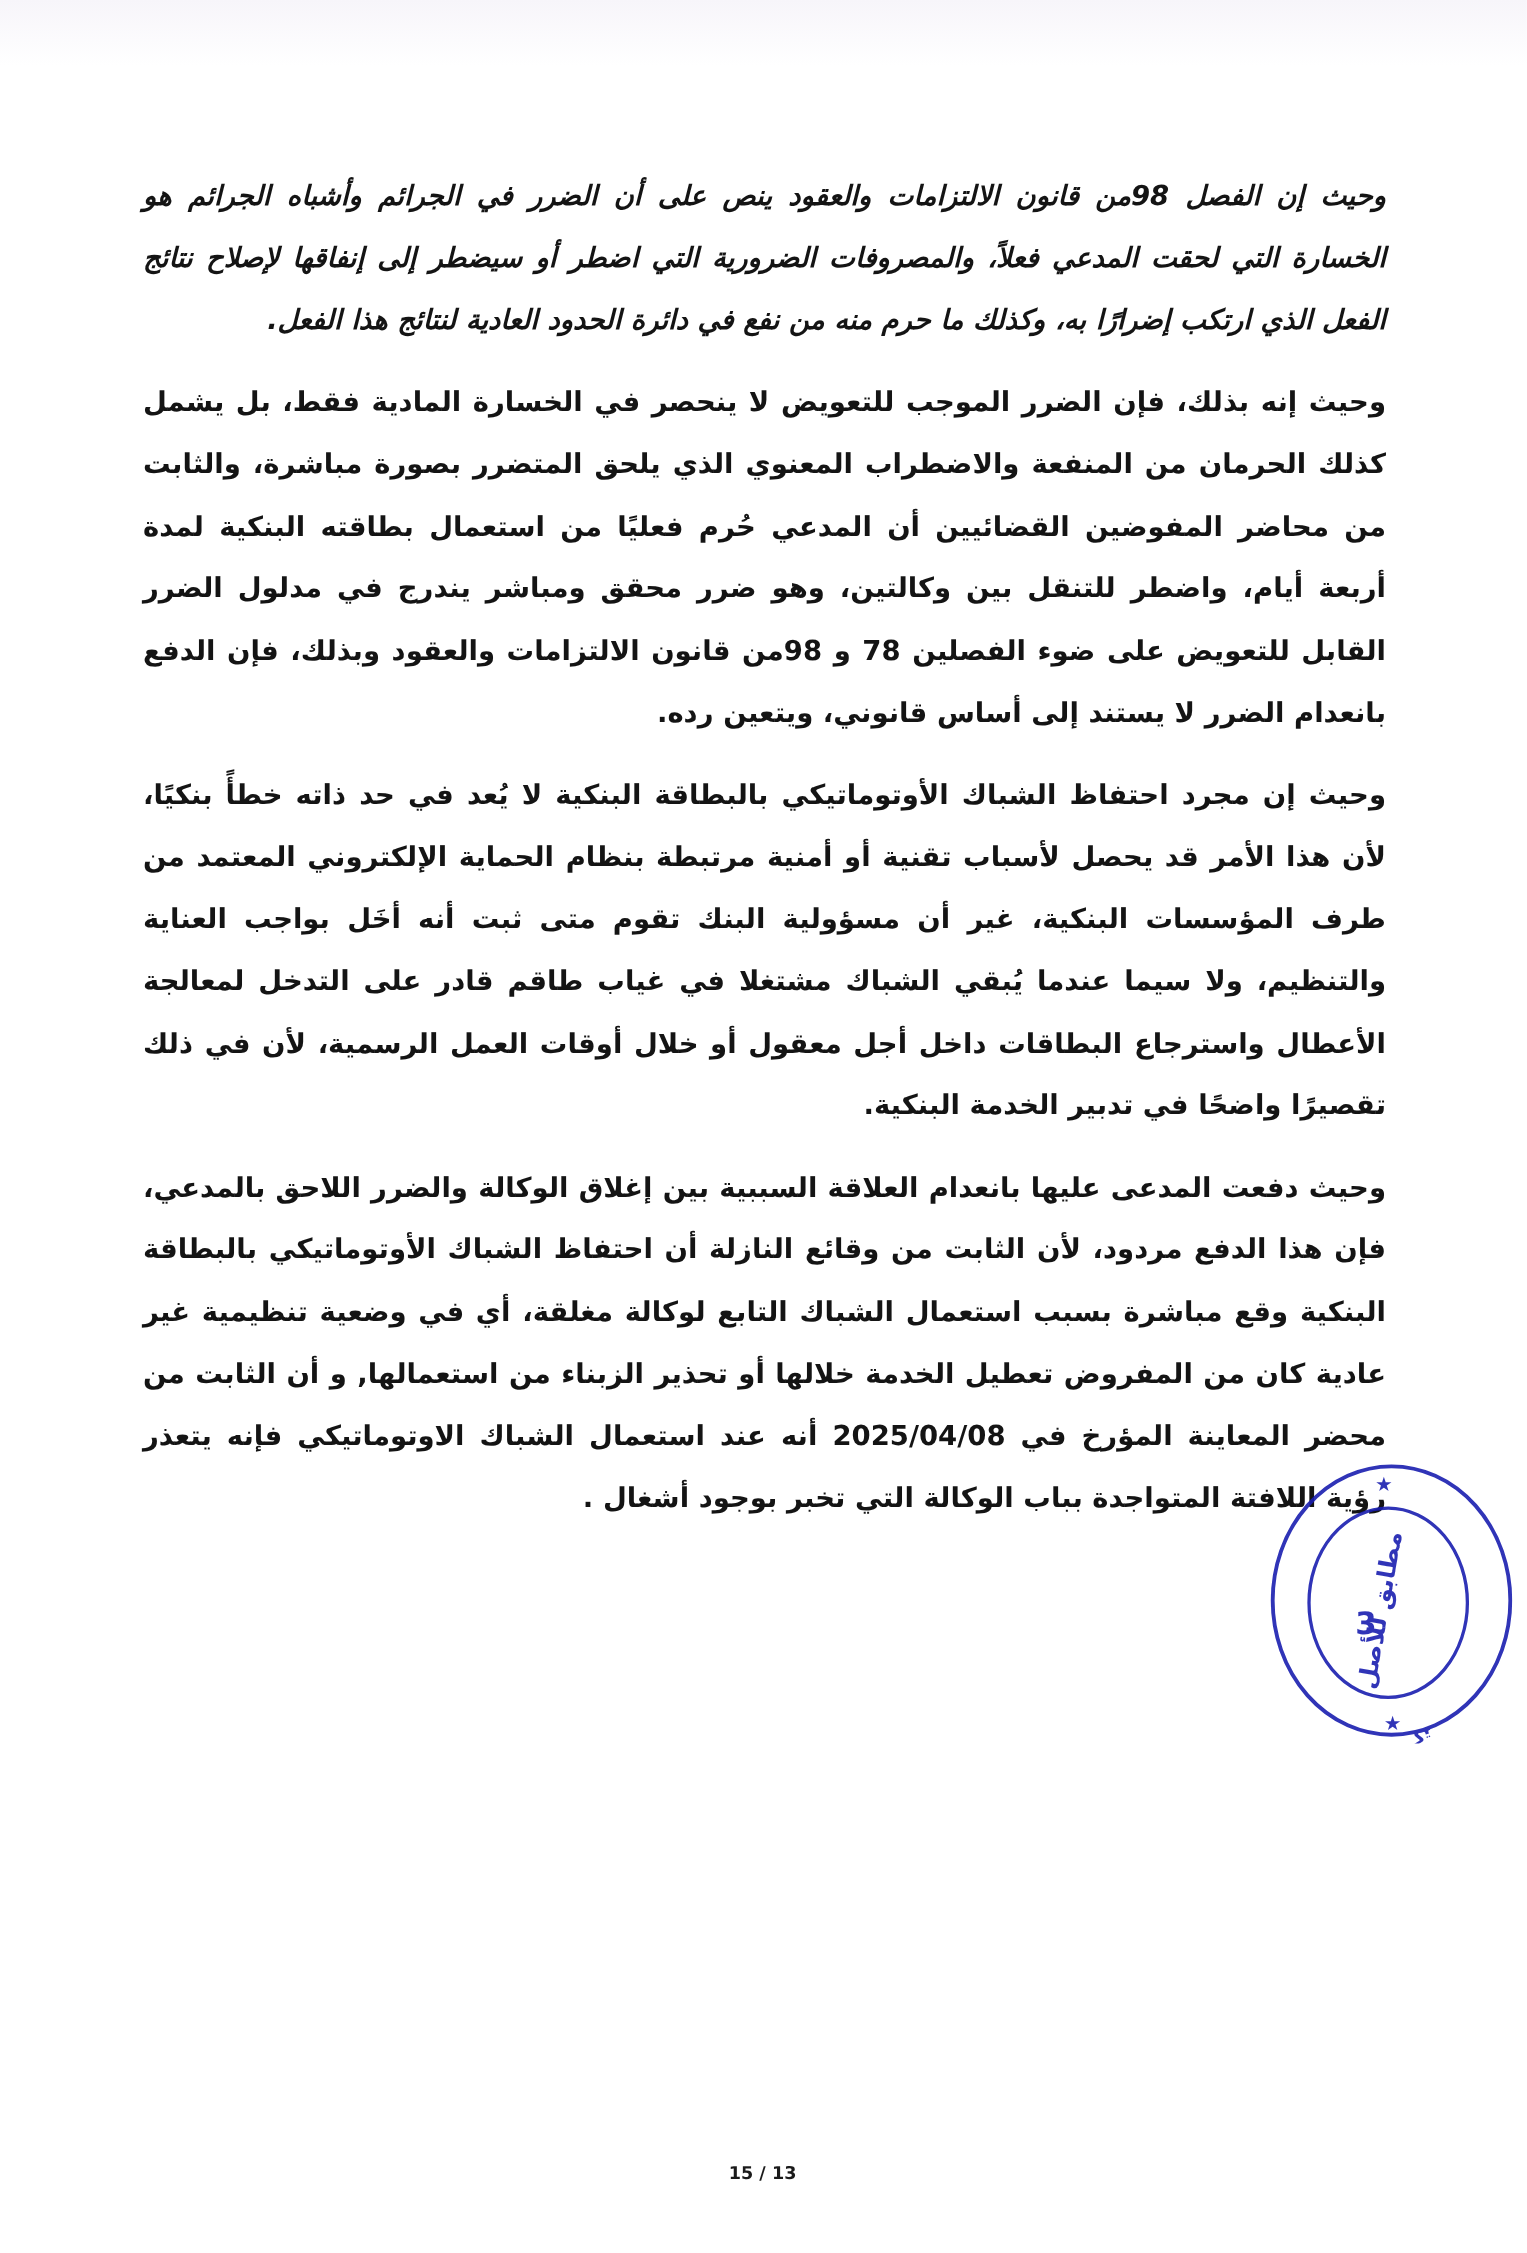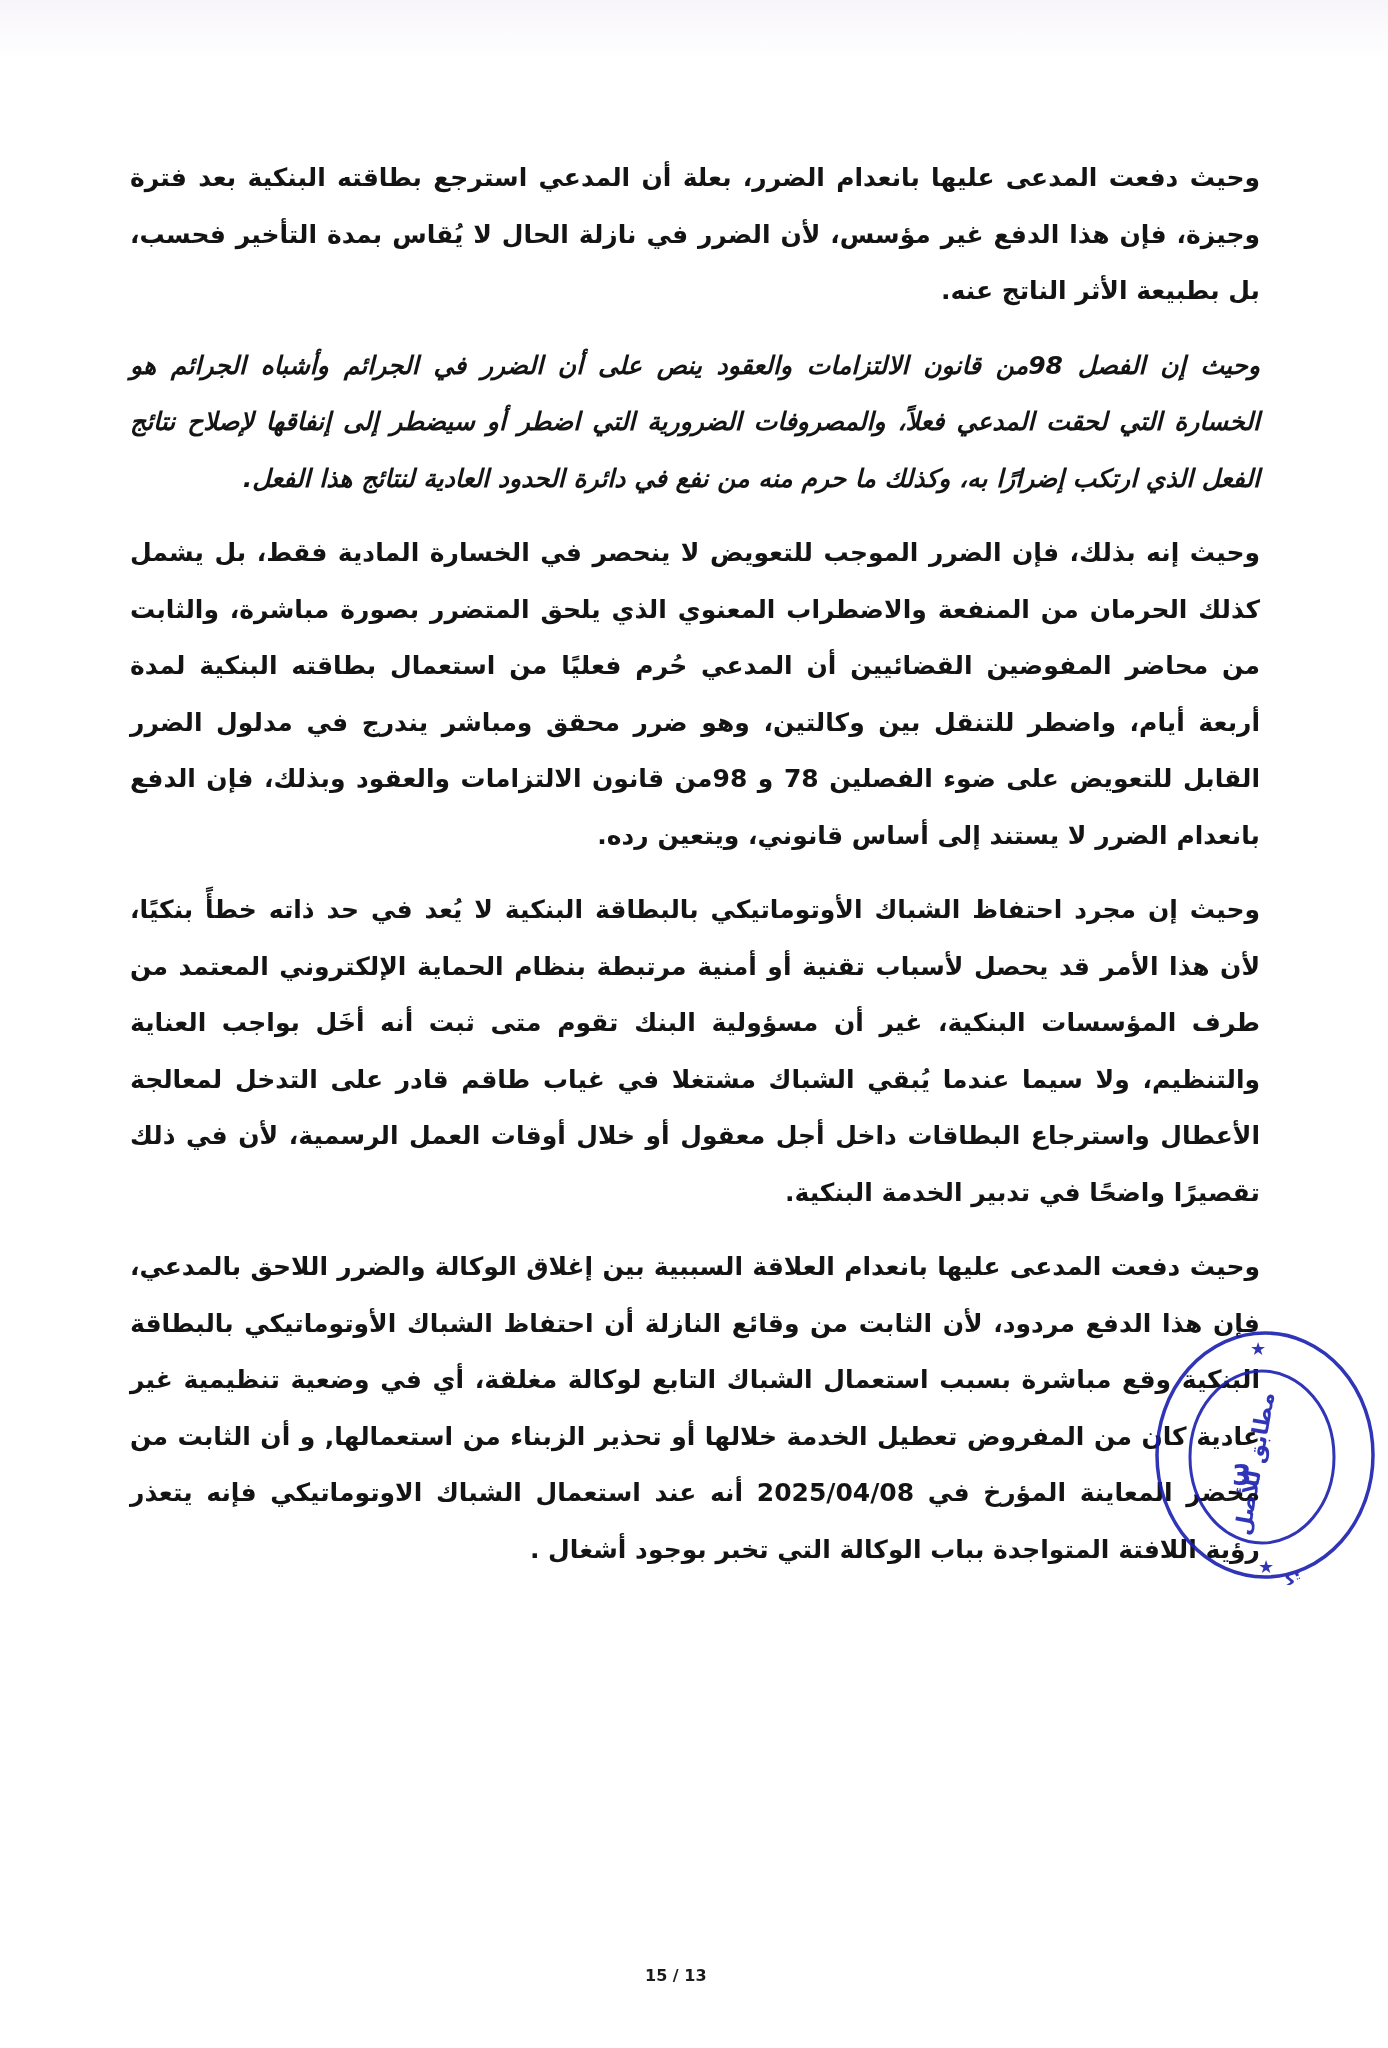--- a/index.html
+++ b/index.html
@@ -29,45 +29,44 @@
       line-height: 56.5px;
     }
     .para {
       margin: 0 0 18px 0;
     }
     .para.italic {
       font-style: italic;
     }
     .page-number {
       position: absolute;
-      left: 645px;
+      left: 624px;
       top: 1966px;
       width: 100px;
-      text-align: left;
+      text-align: right;
       font-family: "DejaVu Sans", sans-serif;
       font-weight: bold;
       font-size: 16px;
       color: #1a1a1a;
       direction: ltr;
     }
     .stamp {
       position: absolute;
       left: 1150px;
       top: 1325px;
       width: 225px;
       height: 260px;
       pointer-events: none;
       opacity: 0.9;
     }
   </style>
 </head>
 <body>
 
 <div class="page">
-  <p class="para">وحيث دفعت المدعى عليها بانعدام الضرر، بعلة أن المدعي استرجع بطاقته البنكية بعد فترة وجيزة، فإن هذا الدفع غير مؤسس، لأن الضرر في نازلة الحال لا يُقاس بمدة التأخير فحسب، بل بطبيعة الأثر الناتج عنه.</p>
   <p class="para italic">وحيث إن الفصل 98من قانون الالتزامات والعقود ينص على أن الضرر في الجرائم وأشباه الجرائم هو الخسارة التي لحقت المدعي فعلاً، والمصروفات الضرورية التي اضطر أو سيضطر إلى إنفاقها لإصلاح نتائج الفعل الذي ارتكب إضرارًا به، وكذلك ما حرم منه من نفع في دائرة الحدود العادية لنتائج هذا الفعل.</p>
   <p class="para">وحيث إنه بذلك، فإن الضرر الموجب للتعويض لا ينحصر في الخسارة المادية فقط، بل يشمل كذلك الحرمان من المنفعة والاضطراب المعنوي الذي يلحق المتضرر بصورة مباشرة، والثابت من محاضر المفوضين القضائيين أن المدعي حُرم فعليًا من استعمال بطاقته البنكية لمدة أربعة أيام، واضطر للتنقل بين وكالتين، وهو ضرر محقق ومباشر يندرج في مدلول الضرر القابل للتعويض على ضوء الفصلين 78 و 98من قانون الالتزامات والعقود وبذلك، فإن الدفع بانعدام الضرر لا يستند إلى أساس قانوني، ويتعين رده.</p>
   <p class="para">وحيث إن مجرد احتفاظ الشباك الأوتوماتيكي بالبطاقة البنكية لا يُعد في حد ذاته خطأً بنكيًا، لأن هذا الأمر قد يحصل لأسباب تقنية أو أمنية مرتبطة بنظام الحماية الإلكتروني المعتمد من طرف المؤسسات البنكية، غير أن مسؤولية البنك تقوم متى ثبت أنه أخَل بواجب العناية والتنظيم، ولا سيما عندما يُبقي الشباك مشتغلا في غياب طاقم قادر على التدخل لمعالجة الأعطال واسترجاع البطاقات داخل أجل معقول أو خلال أوقات العمل الرسمية، لأن في ذلك تقصيرًا واضحًا في تدبير الخدمة البنكية.</p>
   <p class="para">وحيث دفعت المدعى عليها بانعدام العلاقة السببية بين إغلاق الوكالة والضرر اللاحق بالمدعي، فإن هذا الدفع مردود، لأن الثابت من وقائع النازلة أن احتفاظ الشباك الأوتوماتيكي بالبطاقة البنكية وقع مباشرة بسبب استعمال الشباك التابع لوكالة مغلقة، أي في وضعية تنظيمية غير عادية كان من المفروض تعطيل الخدمة خلالها أو تحذير الزبناء من استعمالها, و أن الثابت من محضر المعاينة المؤرخ في 2025/04/08 أنه عند استعمال الشباك الاوتوماتيكي فإنه يتعذر رؤية اللافتة المتواجدة بباب الوكالة التي تخبر بوجود أشغال .</p>
 </div>
 
 <svg class="stamp" viewBox="0 0 225 260">
   <defs>
     <path id="stamp-outer-arc" d="M 150 245 A 112 122 0 1 1 150 15"></path>
   </defs>

